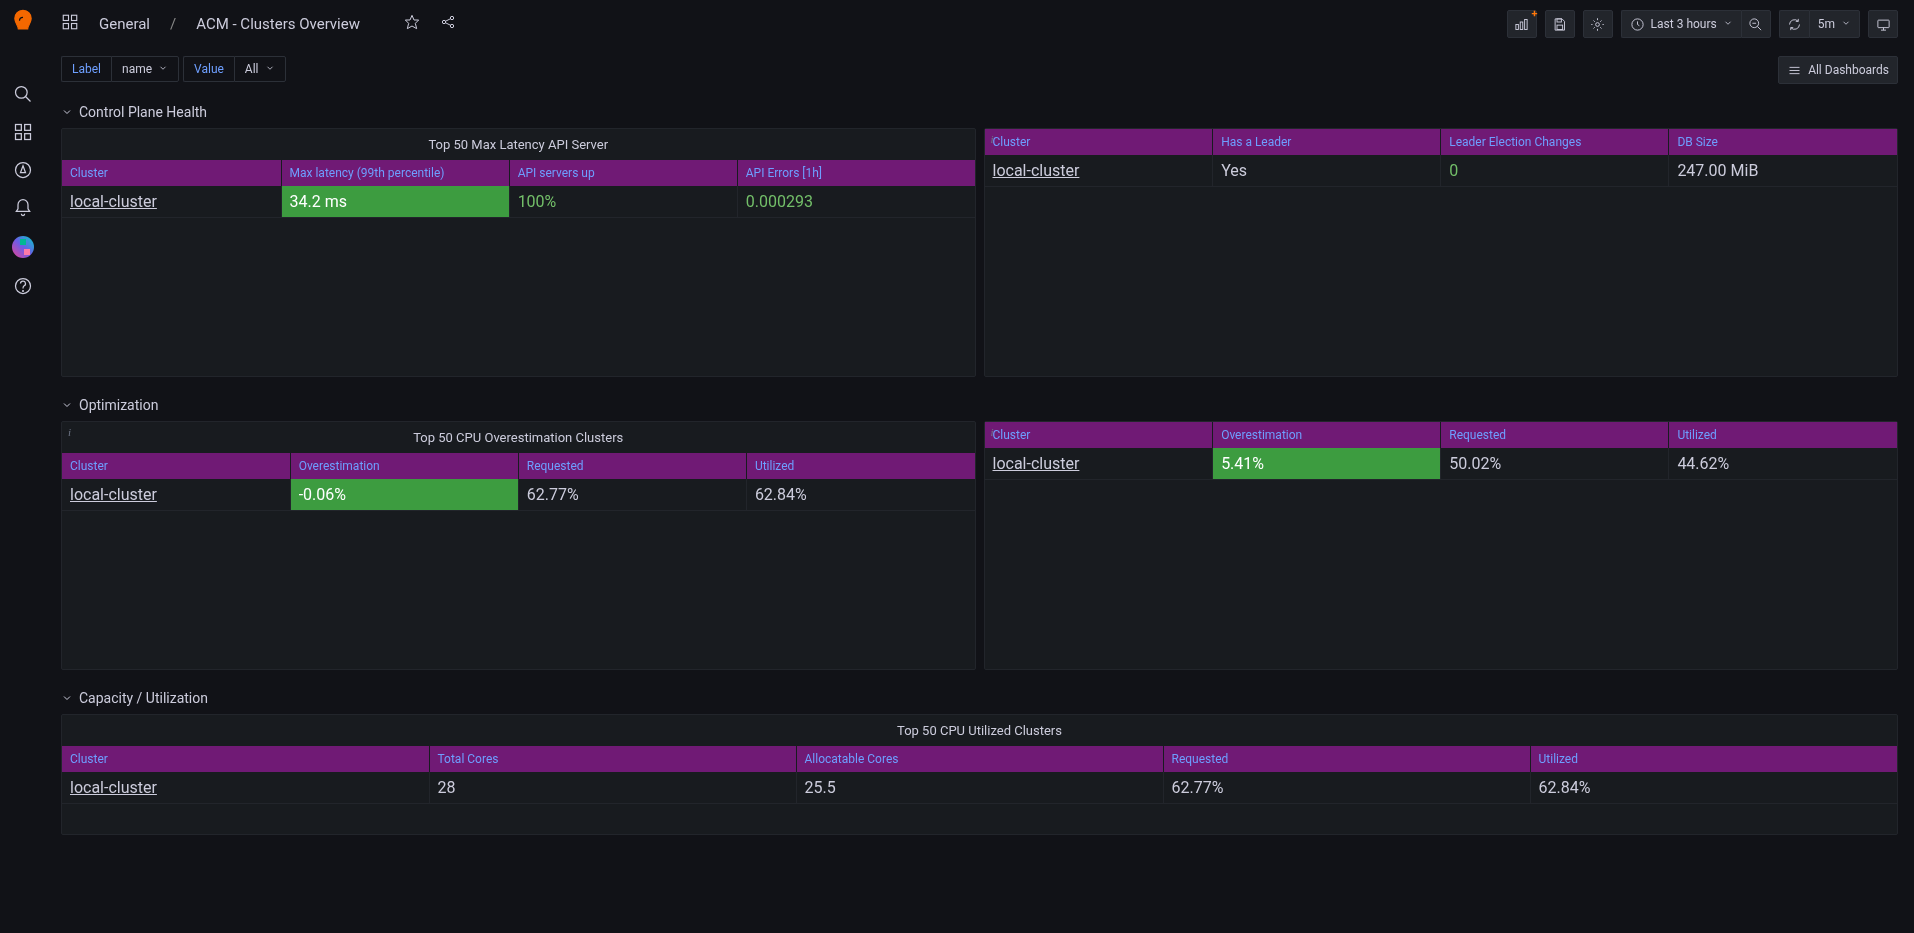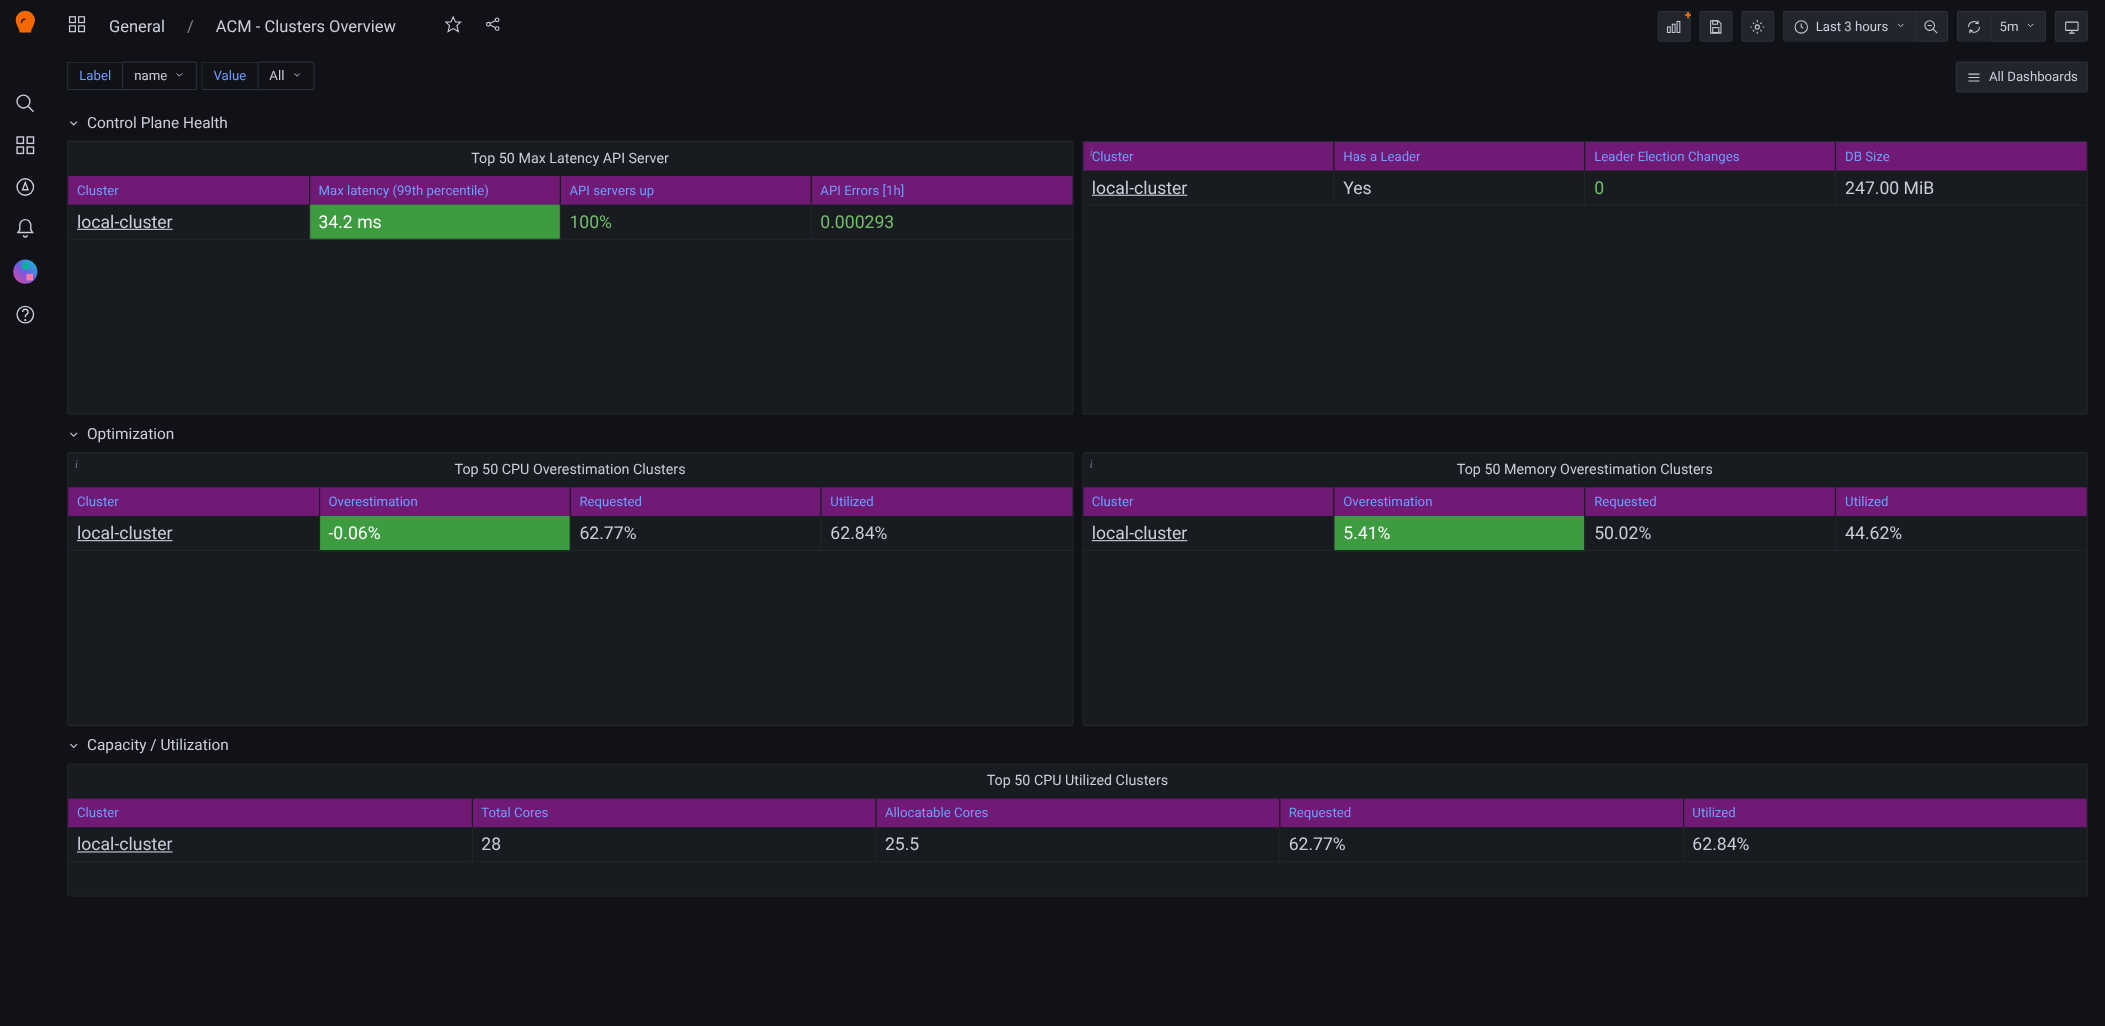--- a/index.html
+++ b/index.html
@@ -145,21 +145,21 @@
       gap: 6px;
       padding: 8px 0;
       cursor: pointer;
       color: #ccccdc;
       font-size: 14px;
     }
     .row-header svg { width: 12px; height: 12px; stroke: currentColor; fill: none; stroke-width: 2; }
     .panel-row {
       display: flex;
       gap: 8px;
-      margin-bottom: 2px;
+      margin-bottom: 12px;
       border-radius: 14px;
     }
     .panel {
       flex: 1;
       background: #181b1f;
       border: 1px solid #22252b;
       border-radius: 2px;
       position: relative;
     }
     .panel-title {
@@ -497,21 +497,20 @@
             <td class="link-cell">local-cluster</td>
             <td class="green-cell">-0.06%</td>
             <td>62.77%</td>
             <td>62.84%</td>
           </tr>
             </tbody>
         </table>
       </div>
       <div class="panel panel-fixed-h">
         <span class="panel-info">i</span>
-        <div class="panel-title">Top 50 Memory Overestimation Clusters</div>
         <table>
           <thead>
               <tr>
             <th style="width:25%">Cluster</th>
             <th style="width:25%">Overestimation</th>
             <th style="width:25%">Requested</th>
             <th>Utilized</th>
           </tr>
             </thead>
           <tbody>

